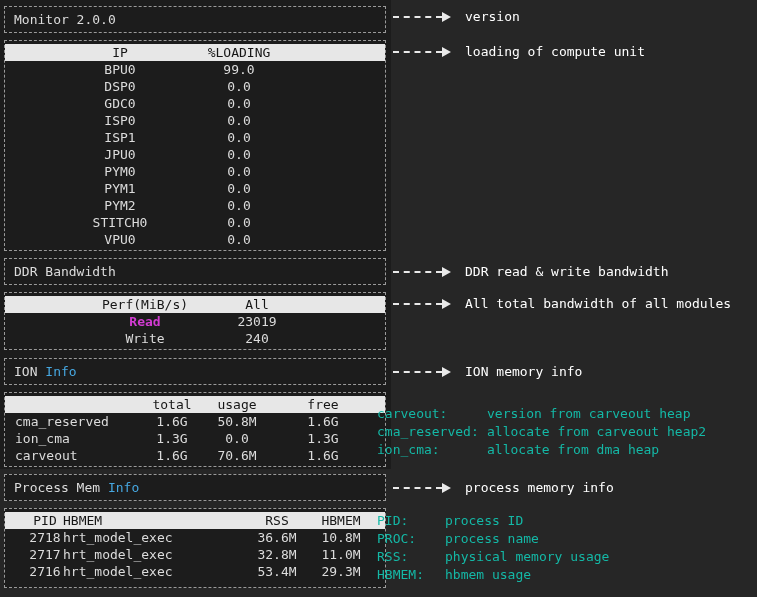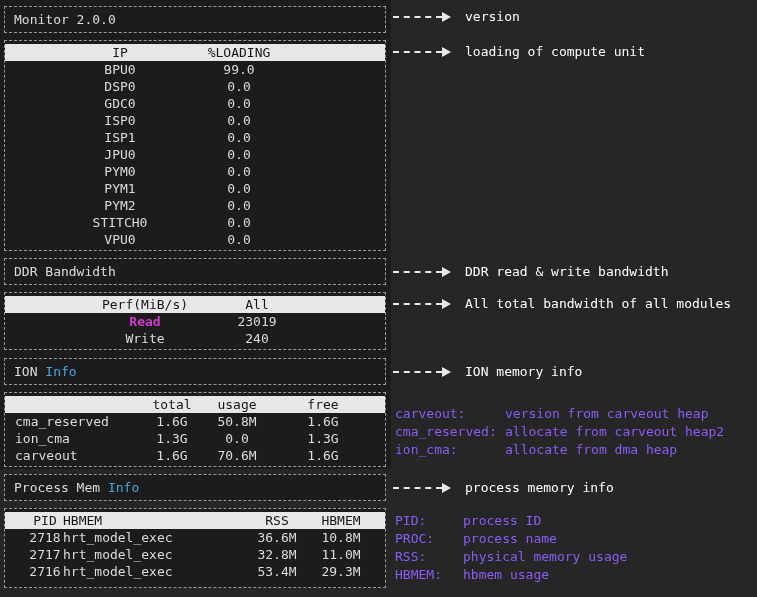--- a/index.html
+++ b/index.html
@@ -23,21 +23,21 @@
   .pfc1 { left:100px;margin-left:40px; }  .pfc2 { left:252px; }
   .ionl { left:10px; }   .ionc2 { left:167px; } .ionc3 { left:232px; } .ionc4 { left:318px; }
   .prc1 { left:40px; }   .prc2 { left:58px; }   .prc3 { left:272px; }  .prc4 { left:336px; }
   .magenta { color:var(--accent_magenta,#d23bd2); font-weight:bold; }
   .blue { color:var(--accent_blue,#46a7e0); }
   
   .ann { position:absolute; left:393px; height:17px; display:flex; align-items:center; color:#ffffff; white-space:nowrap; }
   .arrow { display:flex; align-items:center; width:58px; margin-right:14px; flex:none; }
   .arrow-dash { flex:1; border-top:2px dashed #e9e9e9; }
   .arrow-head { width:0; height:0; border-left:9px solid #e9e9e9; border-top:5px solid transparent; border-bottom:5px solid transparent; }
-  .notes { position:absolute; left:395px; color:#8b5cf6; }
+  .notes { position:absolute; left:377px; color:#14b8a6; }
   .note-line { display:flex; height:18px; line-height:18px; white-space:nowrap; }
   .note-term { flex:none; }
   .ion-notes .note-term { width:110px; }
   .proc-notes .note-term { width:68px; }
 </style>
 </head>
 <body>
 
 <div class="terminal">
 

